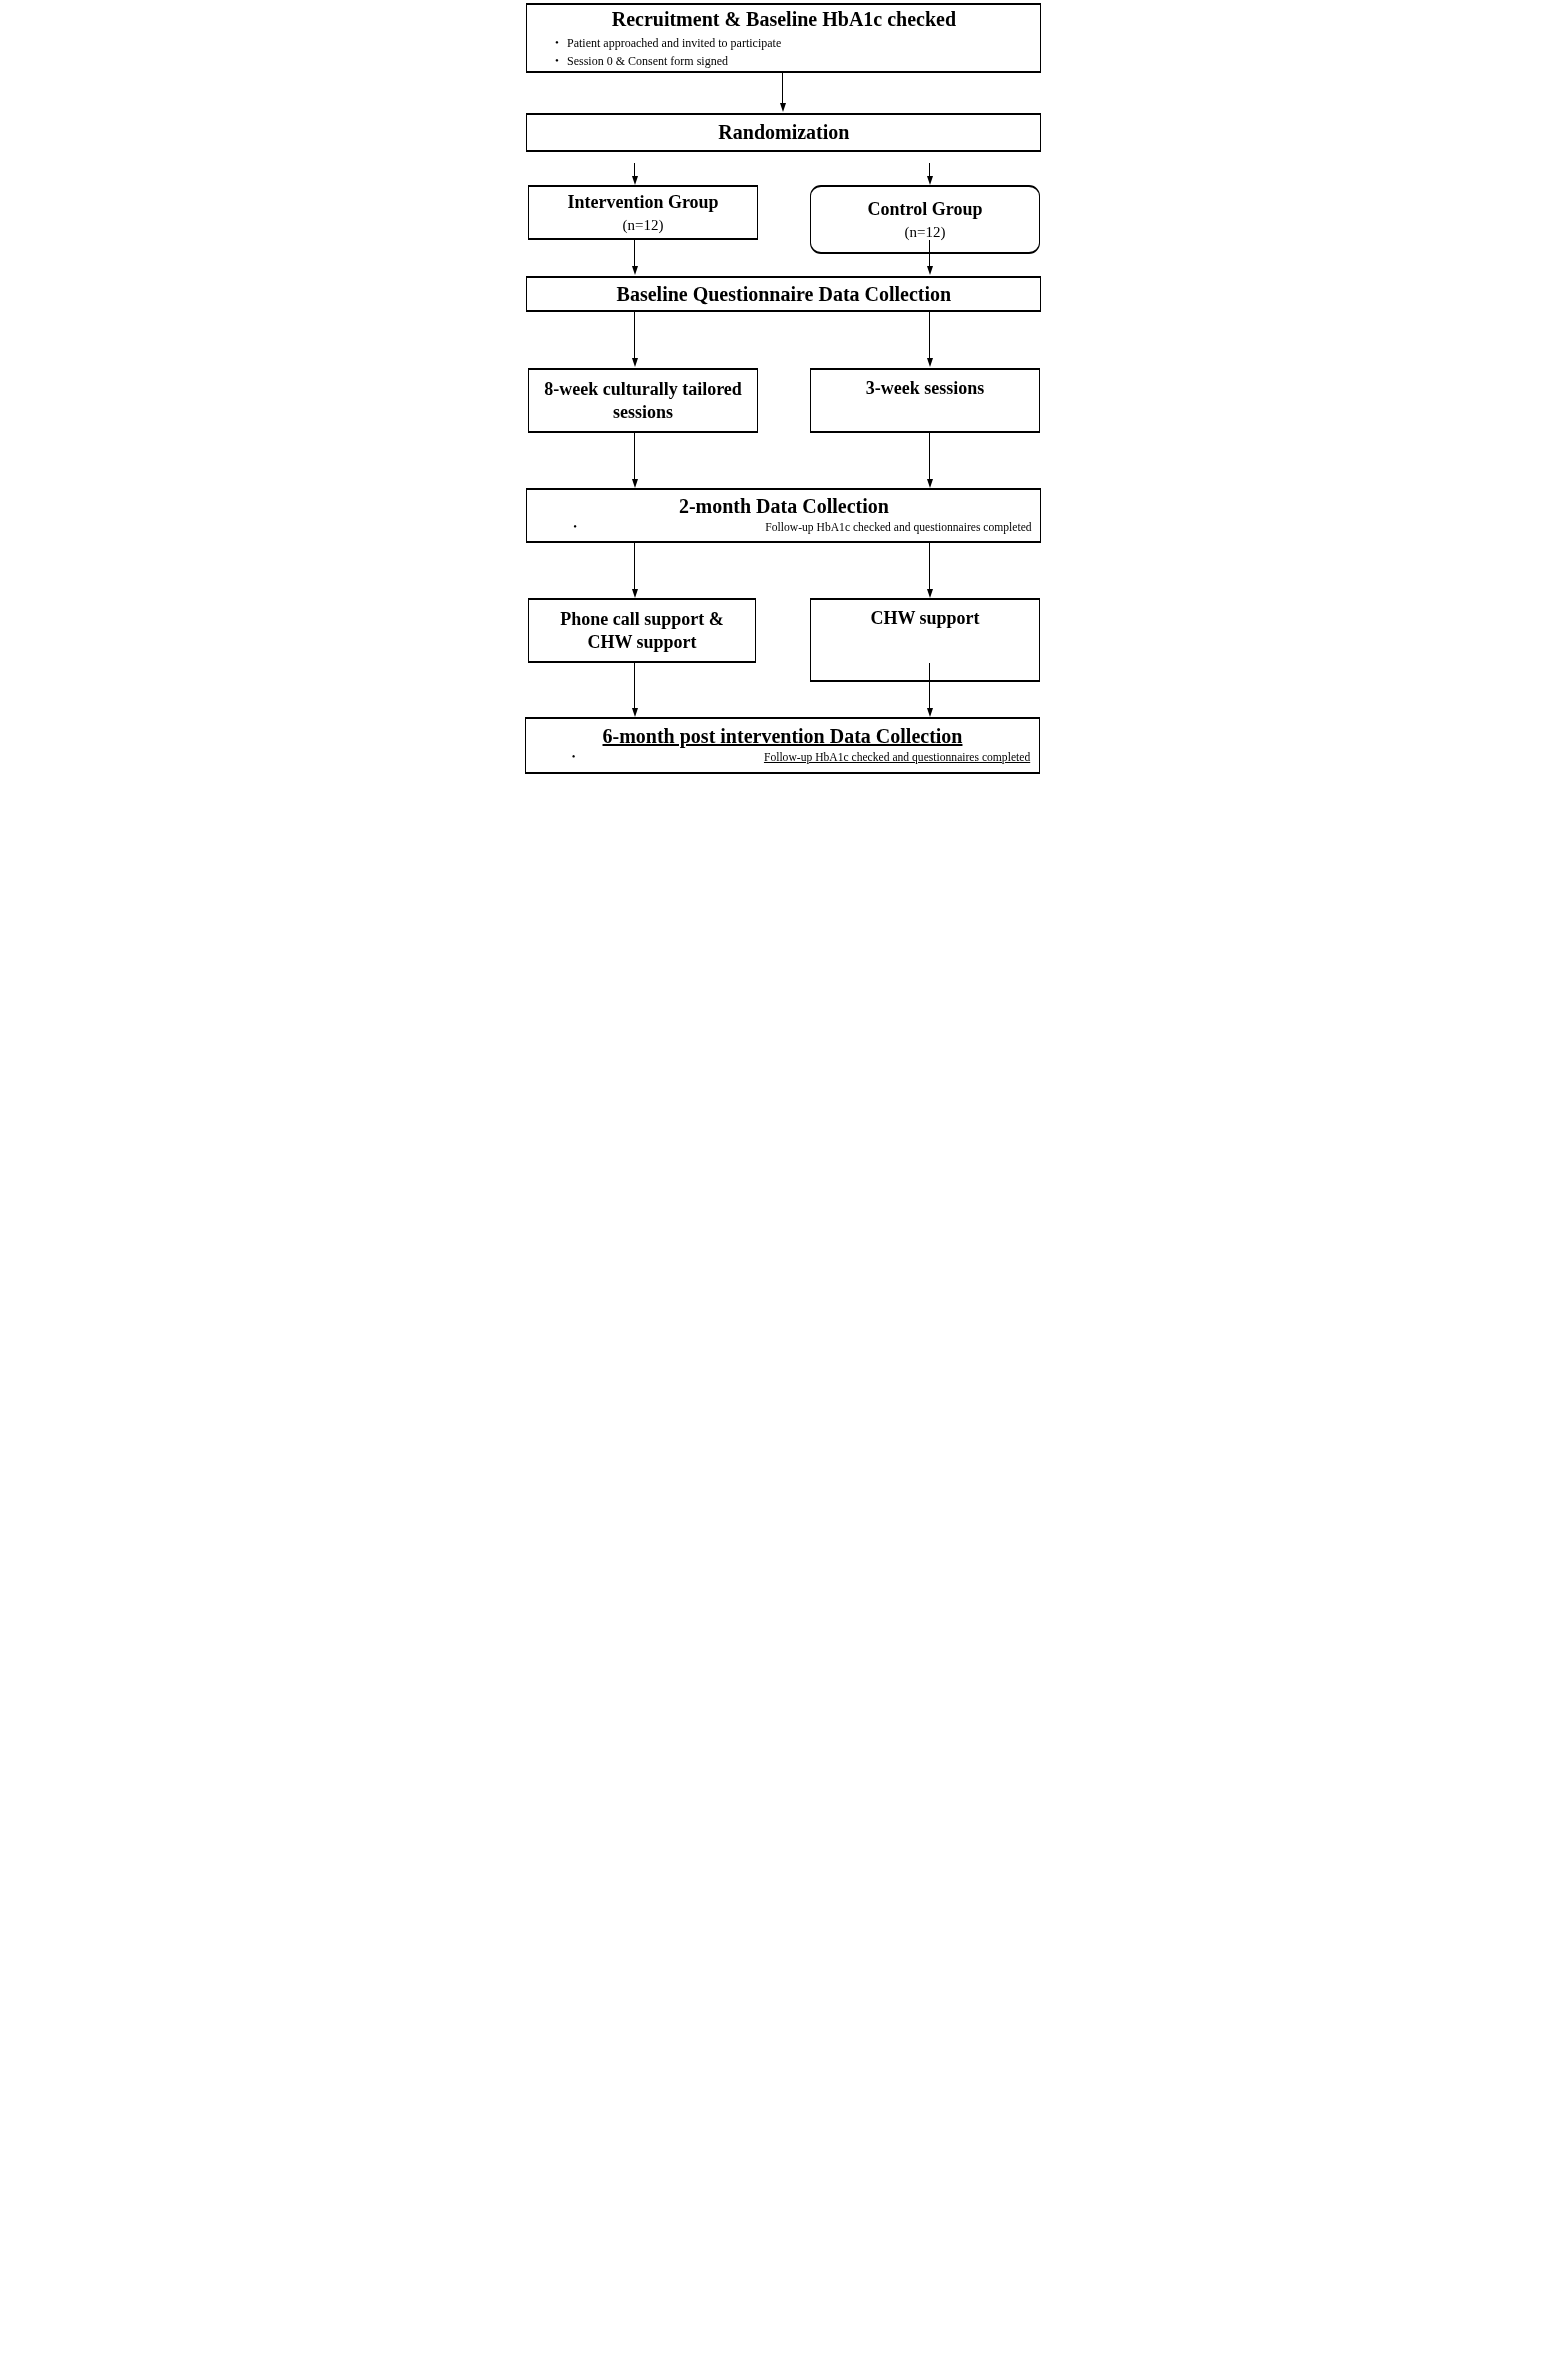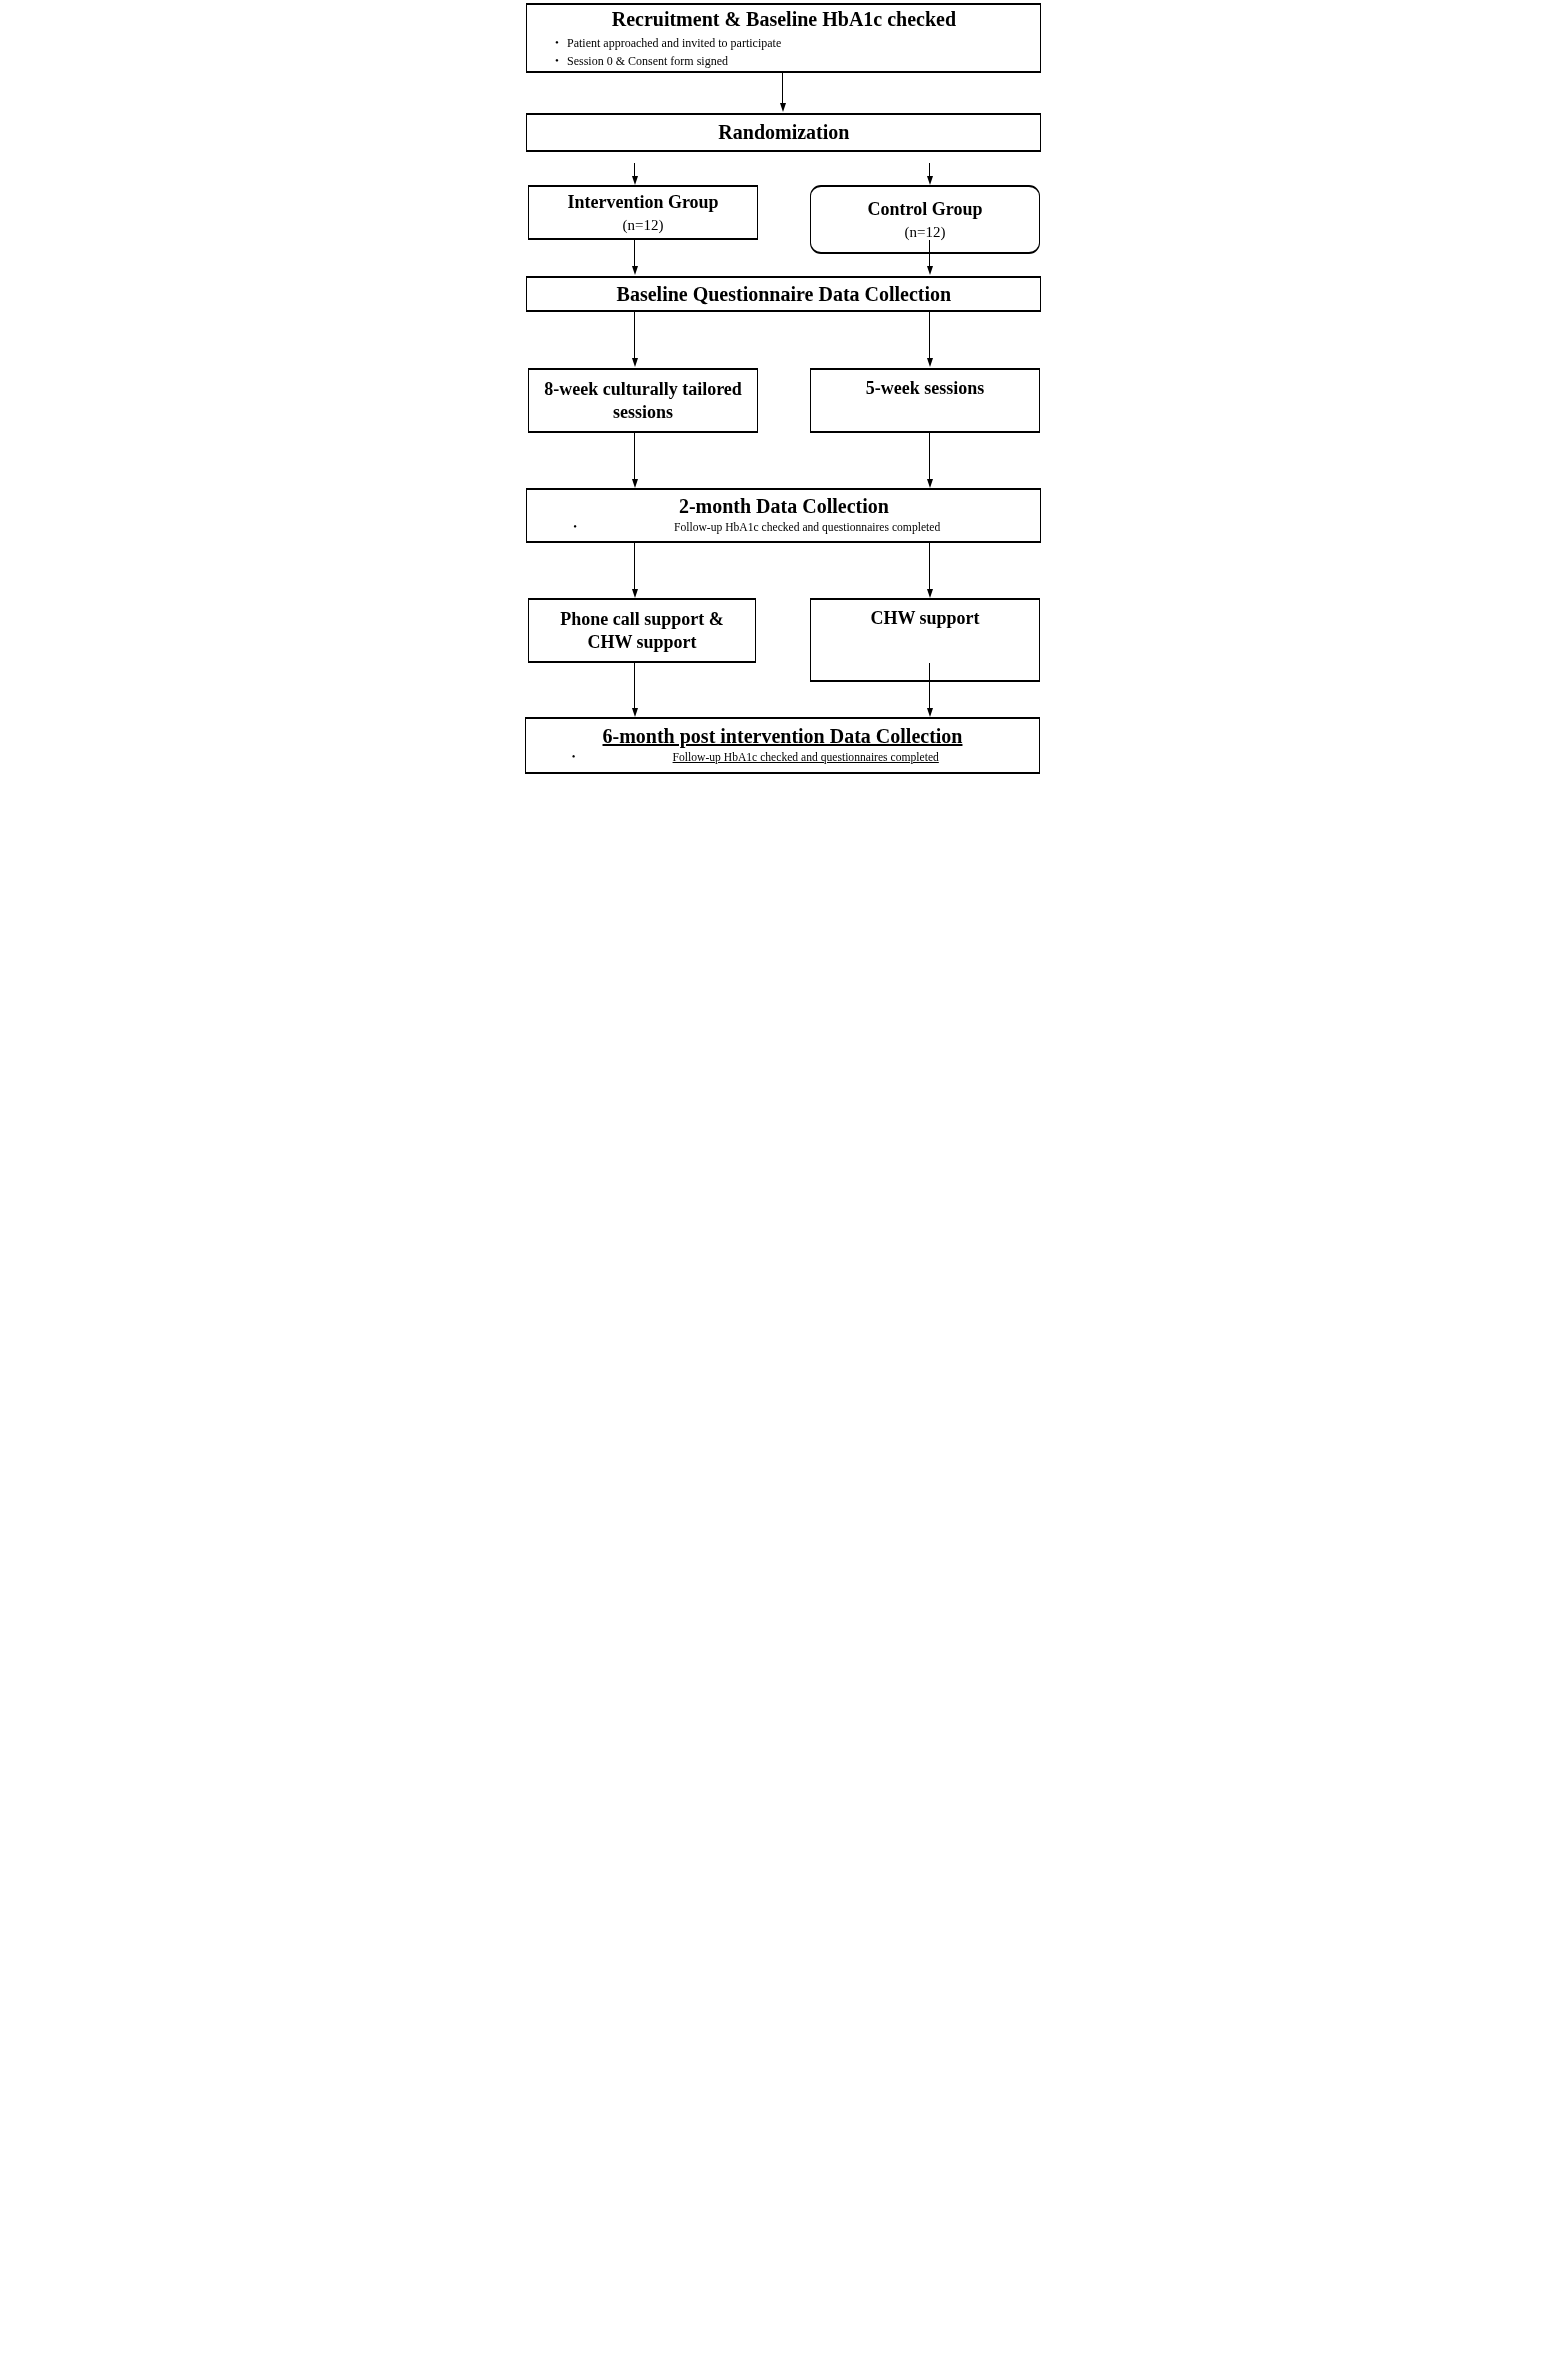--- a/index.html
+++ b/index.html
@@ -47,21 +47,21 @@
   }
   .bullet::before {
     content: "\2022";
     position: absolute;
     left: 2.2px;
     top: 0;
     font-size: 11px;
   }
   .bullets-wide {
     align-self: stretch;
-    text-align: center;
+    text-align: right;
     font-size: 11.6px;
     font-weight: normal;
     margin-top: 2.8px;
     padding-left: 37px;
   }
   .bullet2 {
     position: relative;
     padding-left: 9.4px;
     line-height: 1.4;
   }
@@ -128,21 +128,21 @@
     <div class="title-lg">Baseline Questionnaire Data Collection</div>
   </div>
 
   <div class="arrow" style="left:112px; top:312px; height:46px;"></div>
   <div class="arrow" style="left:407px; top:312px; height:46px;"></div>
 
   <div class="box" style="left:6px; top:368px; width:230px; height:65px; padding:3.3px 11px;">
     <div class="title-md">8-week culturally tailored sessions</div>
   </div>
   <div class="box top-align" style="left:288px; top:368px; width:230px; height:65px; padding-top:6.6px;">
-    <div class="title-md">5-week sessions</div>
+    <div class="title-md">3-week sessions</div>
   </div>
 
   <div class="arrow" style="left:112px; top:433px; height:46px;"></div>
   <div class="arrow" style="left:407px; top:433px; height:46px;"></div>
 
   <div class="box" style="left:4.4px; top:488px; width:515px; height:55px; padding:3.3px 8.8px;">
     <div class="title-lg">2-month Data Collection</div>
     <div class="bullets-wide">
       <div class="bullet2">Follow-up HbA1c checked and questionnaires completed</div>
     </div>

